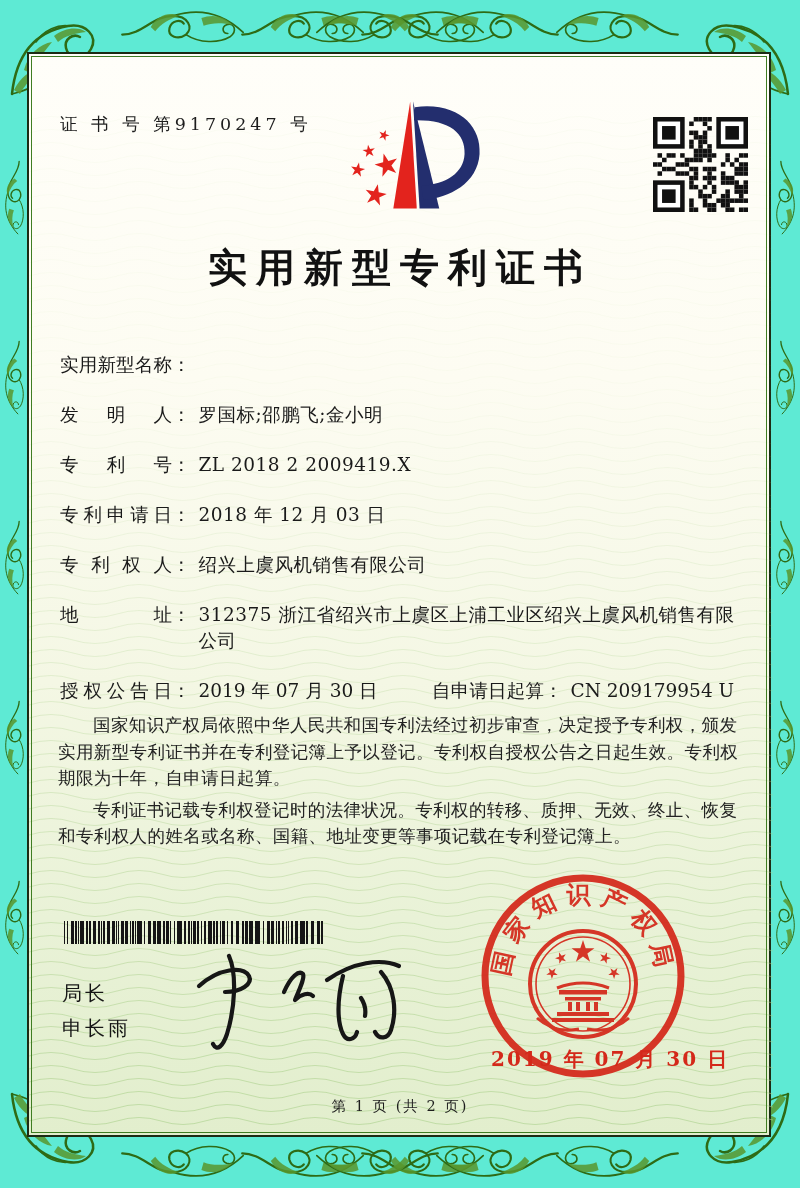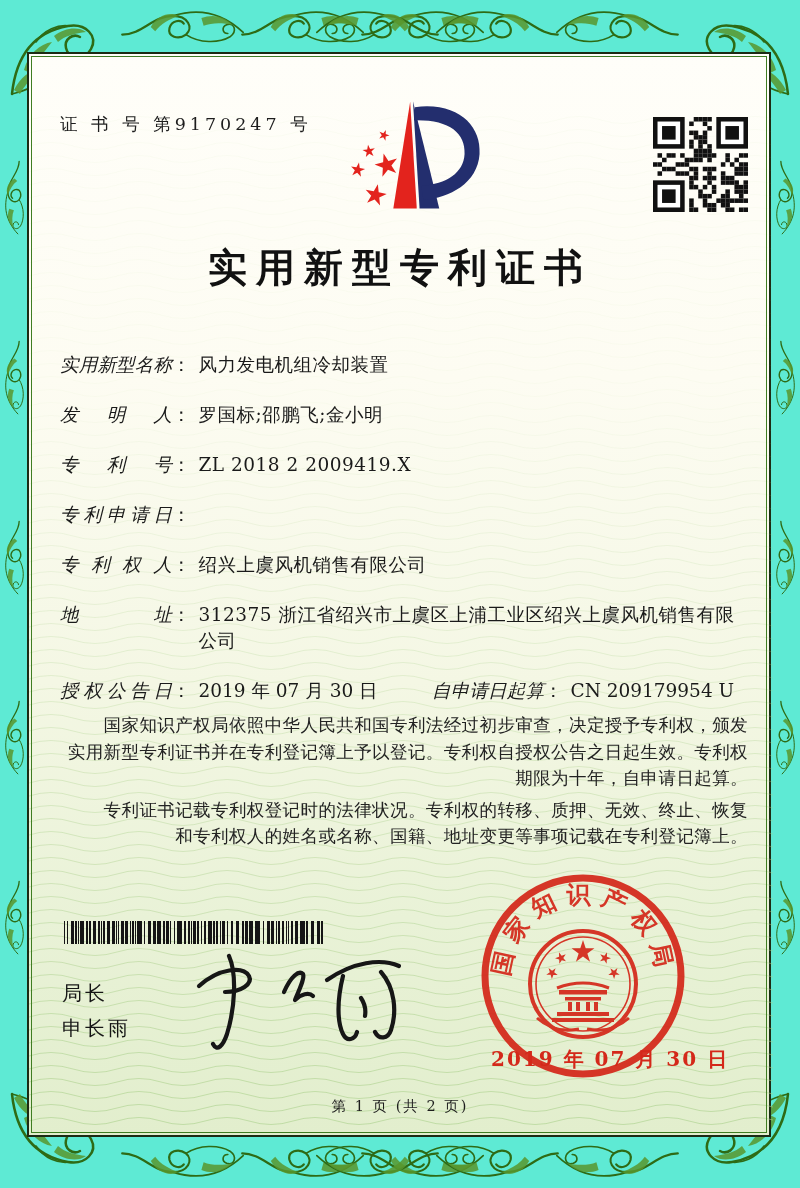--- a/index.html
+++ b/index.html
@@ -30,28 +30,28 @@
     position:absolute;left:60px;top:112px;font-size:17.5px;letter-spacing:4px;color:#1d1d1d;
   }
   .logo{position:absolute;left:338px;top:94px;}
   .qr{position:absolute;left:653px;top:117px;}
   .title{
     position:absolute;left:0;right:0;top:241px;text-align:center;
     font-size:39px;font-weight:bold;letter-spacing:9px;color:#111;
   }
   .fields{position:absolute;left:60px;top:352px;width:678px;font-size:18.5px;line-height:26px;}
   .frow{margin-bottom:24px;display:flex;align-items:flex-start;}
-  .flab{display:inline-block;width:112px;flex:0 0 112px;text-align:justify;text-align-last:justify;white-space:nowrap;font-style:italic;}
+  .flab{display:inline-block;width:112px;flex:0 0 112px;text-align:justify;text-align-last:justify;white-space:nowrap;}
   .fcolon{flex:0 0 auto;padding-right:8px;}
   .fval{flex:1 1 auto;letter-spacing:0.5px;}
   .grant{position:relative;display:block;}
   .grant .left,.grant .right{display:flex;}
   .grant .right{position:absolute;left:372px;top:0;}
   .paras{position:absolute;left:58px;top:712px;width:690px;font-size:17.5px;line-height:26.5px;letter-spacing:0.4px;color:#222;}
-  .paras p{text-indent:2em;margin-bottom:5px;text-align:right;}
+  .paras p{text-indent:2em;margin-bottom:5px;}
   .barcode{position:absolute;left:64px;top:921px;}
   .director{position:absolute;left:62px;top:976px;font-family:"DejaVu Sans","Liberation Sans",sans-serif;font-size:20px;font-weight:400;letter-spacing:3px;line-height:35px;color:#151515;}
   .signature{position:absolute;left:185px;top:946px;}
   .seal{position:absolute;left:473px;top:872px;opacity:0.93;}
   .seal-stroke{fill:none;stroke:var(--seal_red);}
   .seal-fill{fill:var(--seal_red);}
   .seal-text{font-family:"DejaVu Sans","Liberation Sans",sans-serif;font-size:24px;font-weight:bold;fill:var(--seal_red);letter-spacing:9px;}
   .sealdate{position:absolute;left:491px;top:1046px;font-size:20px;letter-spacing:2px;color:var(--seal_red);font-weight:600;}
   .footer{position:absolute;left:0;right:0;top:1097px;text-align:center;font-size:14.5px;letter-spacing:2px;color:#1d1d1d;}
   .green-st{stroke:var(--border_green);fill:none;stroke-linecap:round;}
@@ -354,35 +354,35 @@
         <rect x="4.4" y="66" width="22" height="22" fill="#fff"></rect>
         <rect x="8.8" y="70.4" width="13.200000000000001" height="13.200000000000001" fill="#111"></rect>
       </svg>
 
     <div class="title">实用新型专利证书</div>
 
     <div class="fields">
       <div class="frow">
         <span class="flab">实用新型名称</span>
           <span class="fcolon">：</span>
-        <span class="fval">风力发电机组冷却装置</span>
       </div>
       <div class="frow">
         <span class="flab">发明人</span>
           <span class="fcolon">：</span>
         <span class="fval">罗国标;邵鹏飞;金小明</span>
       </div>
       <div class="frow">
         <span class="flab">专利号</span>
           <span class="fcolon">：</span>
         <span class="fval">ZL 2018 2 2009419.X</span>
       </div>
       <div class="frow">
         <span class="flab">专利申请日</span>
           <span class="fcolon">：</span>
+        <span class="fval">2018 年 12 月 03 日</span>
       </div>
       <div class="frow">
         <span class="flab">专利权人</span>
           <span class="fcolon">：</span>
         <span class="fval">绍兴上虞风机销售有限公司</span>
       </div>
       <div class="frow">
         <span class="flab">地址</span>
           <span class="fcolon">：</span>
         <span class="fval">312375 浙江省绍兴市上虞区上浦工业区绍兴上虞风机销售有限公司</span>

